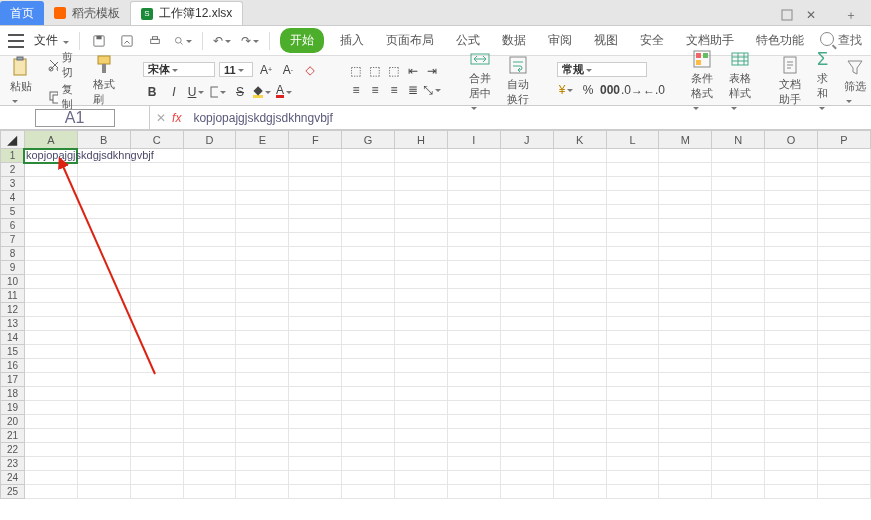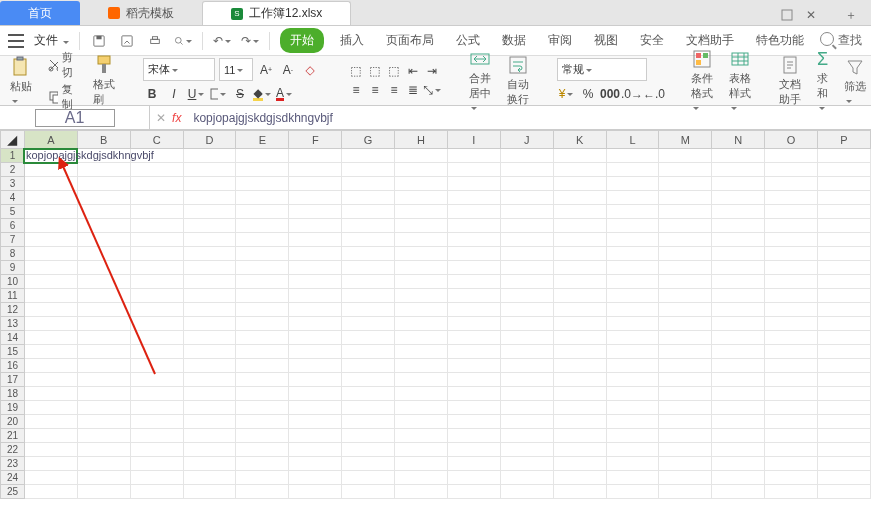--- a/index.html
+++ b/index.html
@@ -1,18 +1,18 @@
 <!DOCTYPE html>
 <html><head>
 <meta charset="utf-8">
 <style>
   * { margin:0; padding:0; box-sizing:border-box; font-family:"Microsoft YaHei","微软雅黑",sans-serif; }
   body { background:#fff; color:#333; font-size:12px; width:871px; height:520px; overflow:hidden; }
   .tab-bar { height:26px; background:#e6e6e6; display:flex; align-items:flex-end; border-bottom:1px solid #ccc; }
-  .tab { height:24px; padding:0 28px; display:flex; align-items:center; gap:6px; font-size:12px; cursor:pointer; }
+  .tab { height:24px; padding:0 10px; display:flex; align-items:center; gap:6px; font-size:12px; cursor:pointer; }
   .tab.home { background:#4a8bf4; color:#fff; border-top-left-radius:3px; border-top-right-radius:3px; }
   .tab.plain { color:#555; }
   .tab.file { background:#fff; border:1px solid #ccc; border-bottom:none; border-top-left-radius:3px; border-top-right-radius:3px;}
   .tab-actions { margin-left:auto; display:flex; align-items:center; gap:4px; padding-right:10px;}
   .tab-btn { width:20px; height:20px; display:flex; align-items:center; justify-content:center; color:#666; cursor:pointer; }
   .icon-sq { width:12px; height:12px; }
 
   .toolbar-row1 { height:30px; display:flex; align-items:center; padding:0 8px; gap:10px; border-bottom:1px solid #ddd;}
   .hamburger { width:16px; height:14px; display:flex; flex-direction:column; justify-content:space-between; }
   .hamburger span { height:2px; background:#555; display:block;}
@@ -27,21 +27,21 @@
   .search-icon::after { content:""; position:absolute; width:5px; height:1.5px; background:#888; bottom:-2px; right:-4px; transform:rotate(45deg);}
 
   .ribbon-body { height:50px; display:flex; align-items:center; padding:0 6px; gap:8px; border-bottom:1px solid #ccc; background:#f8f8f8;}
   .rgroup { display:flex; flex-direction:column; align-items:center; justify-content:center; gap:1px; padding:0 4px;}
   .rgroup.row2 { flex-direction:column; align-items:flex-start; gap:2px; }
   .big-ico { width:22px; height:22px; }
   .tiny-txt { font-size:11px; color:#555; }
   .dd::after { content:""; display:inline-block; margin-left:2px; border:3px solid transparent; border-top-color:#777; transform:translateY(2px);}
 
   .font-row { display:flex; align-items:center; gap:4px;}
-  .combo { height:23px; border:1px solid #ccc; background:#fff; display:flex; align-items:center; padding:4px 4px; font-size:11px;}
+  .combo { height:15px; border:1px solid #ccc; background:#fff; display:flex; align-items:center; padding:4px 4px; font-size:11px;font-weight:bold;}
   .font-name { width:72px;}
   .font-size { width:34px;}
   .btn-sq { width:18px; height:18px; border:1px solid transparent; display:flex; align-items:center; justify-content:center; font-size:12px; color:#444; cursor:pointer;}
   .underline { text-decoration:underline; }
   .strike { text-decoration:line-through;}
   .colorbar { width:14px; border-bottom:3px solid; display:inline-block; line-height:10px;}
   .align-grid { display:grid; grid-template-columns:repeat(5,18px); grid-template-rows:18px 18px; gap:1px;}
   .vsplit { width:1px; align-self:stretch; background:#ddd; margin:4px 2px;}
 
   .formula-bar { height:24px; display:flex; align-items:center; border-bottom:1px solid #ccc; }

